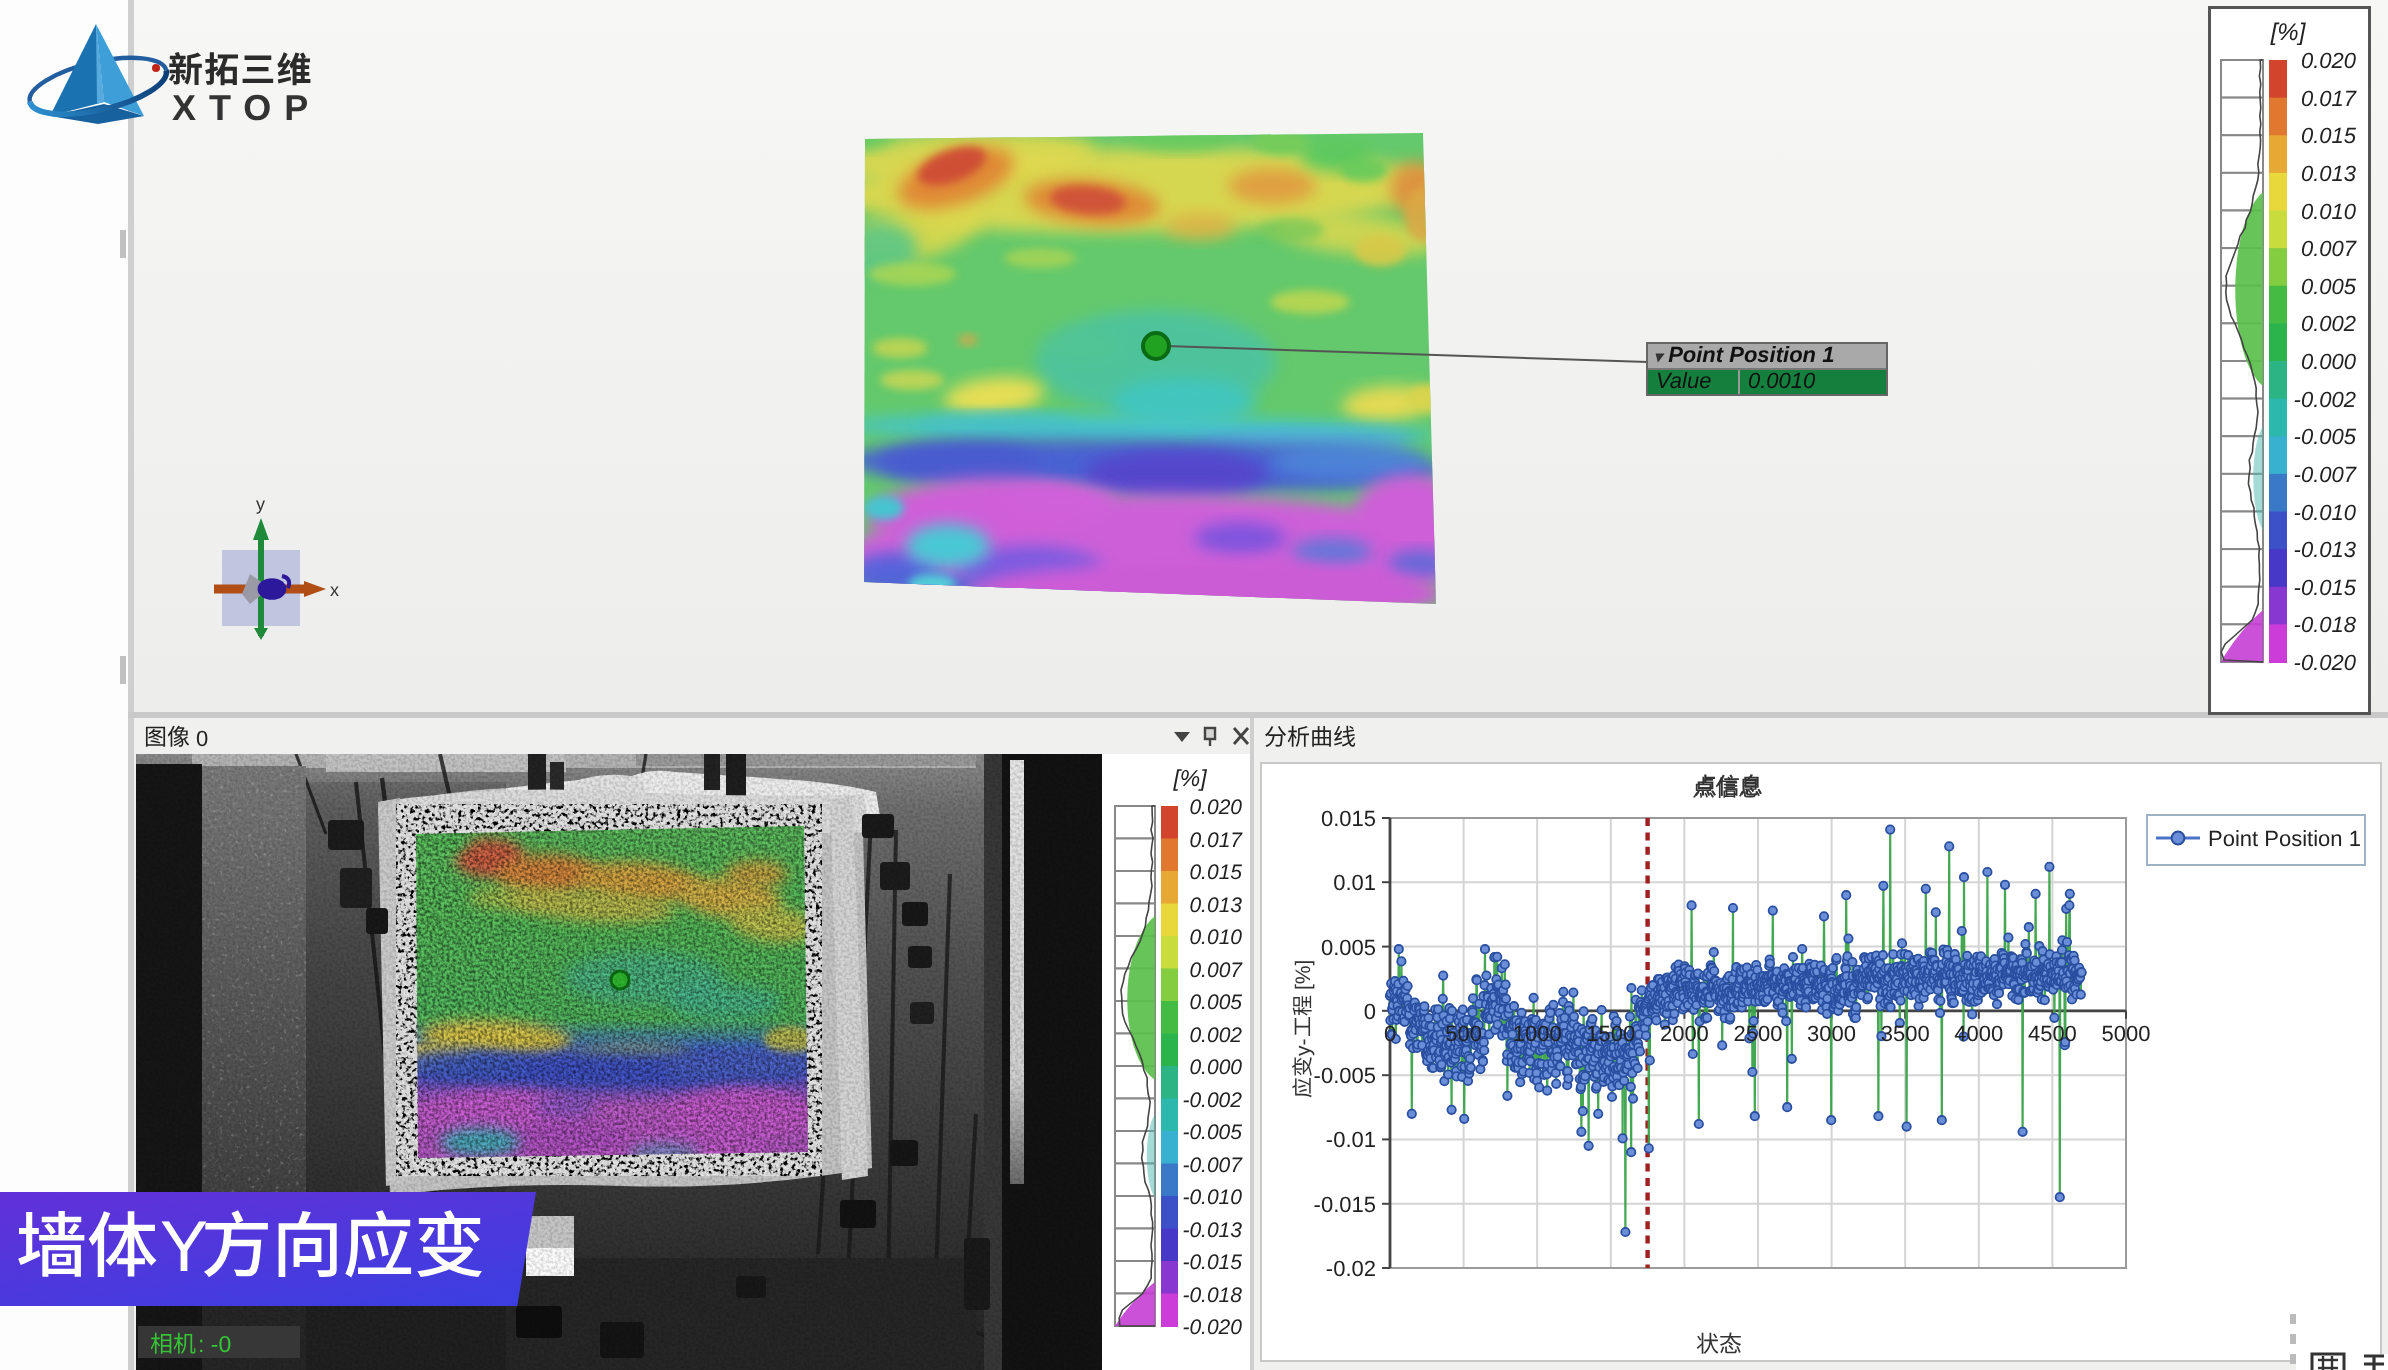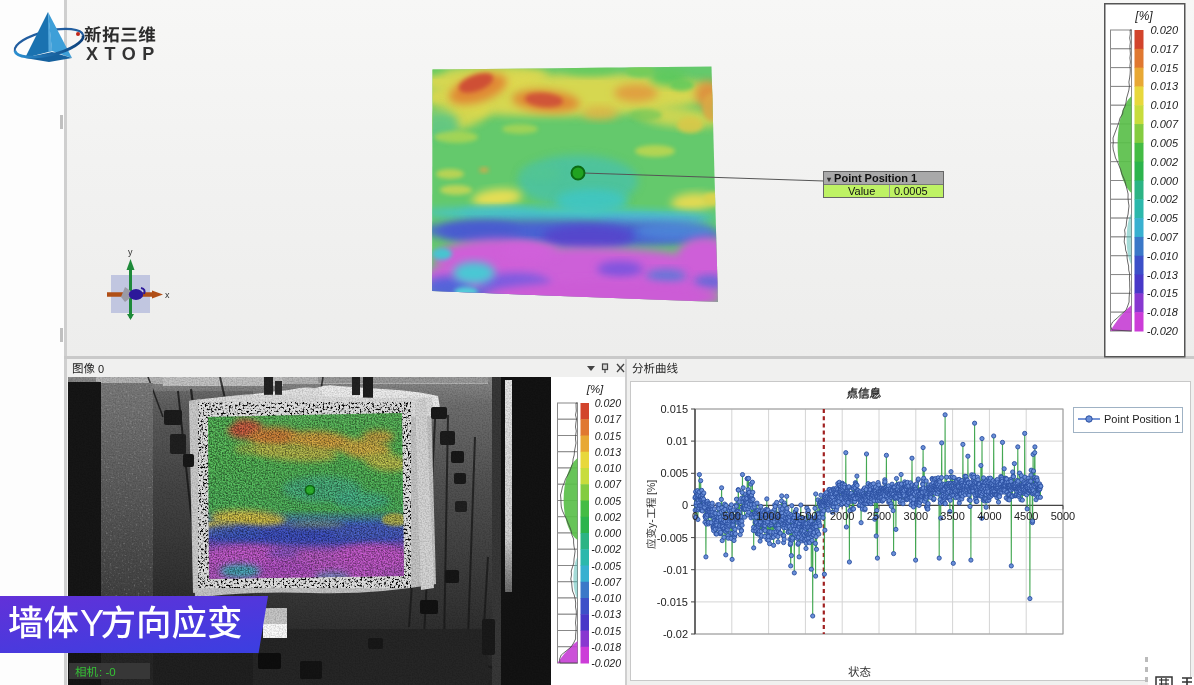--- a/index.html
+++ b/index.html
@@ -78,25 +78,25 @@
         <ellipse cx="182" cy="242" rx="120" ry="16" fill="#cc5cd6" filter="url(#mb)"></ellipse>
         <ellipse cx="22" cy="199" rx="10" ry="6" fill="#46c4d0" filter="url(#mb2)"></ellipse>
         <ellipse cx="54" cy="218" rx="21" ry="11" fill="#48c8d4" filter="url(#mb)"></ellipse>
         <ellipse cx="46" cy="237" rx="12" ry="5" fill="#52ccd8" filter="url(#mb2)"></ellipse>
       </g>
     </svg>
     <svg class="abs" style="left:0;top:0;" width="1194" height="685" viewBox="0 0 1194 685">
       <line x1="583" y1="173" x2="824" y2="181" stroke="#555" stroke-width="1"></line>
       <circle cx="578" cy="173" r="6.5" fill="#21a321" stroke="#0b6b14" stroke-width="2"></circle>
     </svg>
-    <div class="abs" style="left:823px;top:171px;width:119px;height:25px;border:1px solid #666;background:#bef264;font-size:11px;">
+    <div class="abs" style="left:823px;top:171px;width:119px;height:25px;border:1px solid #666;background:#15803d;font-size:11px;font-style:italic;">
       <div style="height:12px;background:#a9a9a9;border-bottom:1px solid #777;color:#111;font-weight:bold;padding-left:3px;line-height:12px;font-size:11px;"><span style="font-size:8px;color:#333;">▾</span> Point Position 1</div>
       <div style="display:flex;height:12px;line-height:12px;color:#111;">
-        <div style="width:41px;padding-left:4px;border-right:1px solid #999;margin-left:20px;">Value</div>
-        <div style="padding-left:4px;">0.0005</div>
+        <div style="width:41px;padding-left:4px;border-right:1px solid #999;">Value</div>
+        <div style="padding-left:4px;">0.0010</div>
       </div>
     </div>
     <svg class="abs" style="left:95px;top:245px;" width="80" height="85" viewBox="0 0 80 85">
       <rect x="16" y="30" width="39" height="38" fill="#b9bedd" opacity="0.85"></rect>
       <line x1="35.5" y1="73" x2="35.5" y2="22" stroke="#1e8a3a" stroke-width="3"></line>
       <polygon points="35.5,14 31.5,25 39.5,25" fill="#1e8a3a"></polygon>
       <polygon points="32,69 39,69 35.5,75" fill="#1e8a3a"></polygon>
       <line x1="12" y1="49.5" x2="58" y2="49.5" stroke="#b04e16" stroke-width="4.5"></line>
       <polygon points="68,49.5 57,45.5 57,53.5" fill="#b04e16"></polygon>
       <path d="M30 42 L40 49 L30 57 L26 52 Z" fill="#9a9aa6"></path>

